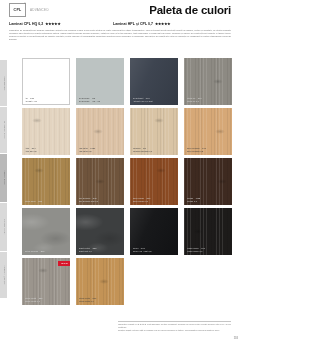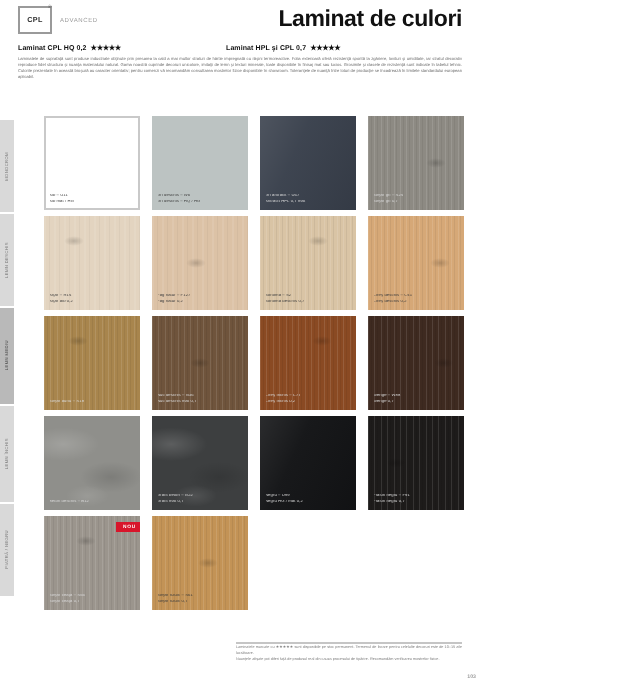--- a/index.html
+++ b/index.html
@@ -143,21 +143,21 @@
 <body>
 
 <div class="page">
 
   <div class="header">
     <div class="logo-box">
       <span class="logo-text">CPL</span>
     </div>
     <div class="logo-sup">®</div>
     <div class="logo-word">ADVANCED</div>
-    <div class="page-title">Laminat de culori</div>
+    <div class="page-title">Paleta de culori</div>
   </div>
 
   <div class="intro">
     <div class="cat-row">
       <div class="cat">
         <div class="cat-title">
           <span>Laminat CPL HQ 0,2</span>
           <span class="stars">★★★★★</span>
         </div>
       </div>

